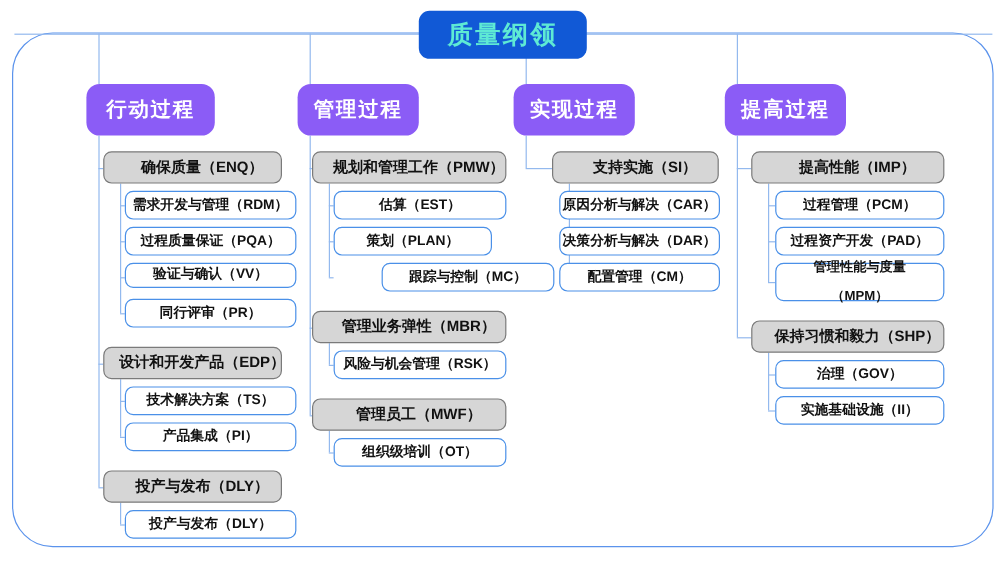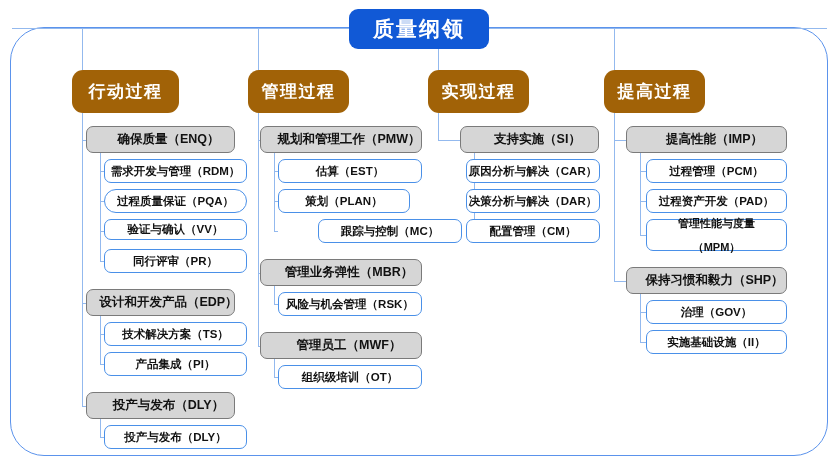--- a/index.html
+++ b/index.html
@@ -14,28 +14,28 @@
     position:absolute;left:10px;top:27px;width:818px;height:429px;
     border:1.4px solid #5b93ec;border-radius:34px;box-sizing:border-box;
     background:transparent;
   }
 
   
   .root-title{
     position:absolute;left:349px;top:9px;width:140px;height:40px;
     background:#1159d6;border-radius:9px;
     display:flex;align-items:center;justify-content:center;
-    color:#ffffff;font-size:21px;font-weight:700;letter-spacing:2px;
+    color:#5eead4;font-size:21px;font-weight:700;letter-spacing:2px;
     box-sizing:border-box;z-index:6;
   }
 
   
   .col-head{
     position:absolute;height:43px;
-    background:#a16207;border-radius:11px;
+    background:#8b5cf6;border-radius:11px;
     display:flex;align-items:center;justify-content:center;
     color:#ffffff;font-size:17px;font-weight:700;letter-spacing:1.5px;
     box-sizing:border-box;z-index:5;
   }
 
   
   .n2{
     position:absolute;height:27px;
     background:#d6d6d6;border:1.4px solid #7a7a7a;border-radius:7px;
     display:flex;align-items:center;justify-content:center;
@@ -68,21 +68,21 @@
 
   <div class="root-title">质量纲领</div>
 
   <div id="nodes">
       <div class="ln lh" style="left: 12px; top: 28px; width: 815px;"></div>
       <div class="col-head" style="left: 72px; top: 70px; width: 107px; height: 43px;">行动过程</div>
       <div class="n2" style="left: 86px; top: 126px; width: 149px; height: 27px;">确保质量（ENQ）</div>
       <div class="ln lh" style="left: 82px; top: 139.5px; width: 4px;"></div>
       <div class="n3" style="left: 104px; top: 159px; width: 143px; height: 24px;">需求开发与管理（RDM）</div>
       <div class="ln lh" style="left: 100px; top: 171px; width: 4px;"></div>
-      <div class="n3" style="left: 104px; top: 189px; width: 143px; height: 24px; border-radius: 12px;">过程质量保证（PQA）</div>
+      <div class="n3" style="left: 104px; top: 189px; width: 143px; height: 24px;">过程质量保证（PQA）</div>
       <div class="ln lh" style="left: 100px; top: 201px; width: 4px;"></div>
       <div class="n3" style="left: 104px; top: 219px; width: 143px; height: 21px;">验证与确认（VV）</div>
       <div class="ln lh" style="left: 100px; top: 231px; width: 4px;"></div>
       <div class="n3" style="left: 104px; top: 249px; width: 143px; height: 24px;">同行评审（PR）</div>
       <div class="ln lh" style="left: 100px; top: 261px; width: 4px;"></div>
       <div class="ln lv" style="left: 100px; top: 153px; height: 108px;"></div>
       <div class="n2" style="left: 86px; top: 289px; width: 149px; height: 27px;">设计和开发产品（EDP）</div>
       <div class="ln lh" style="left: 82px; top: 302.5px; width: 4px;"></div>
       <div class="n3" style="left: 104px; top: 322px; width: 143px; height: 24px;">技术解决方案（TS）</div>
       <div class="ln lh" style="left: 100px; top: 334px; width: 4px;"></div>

